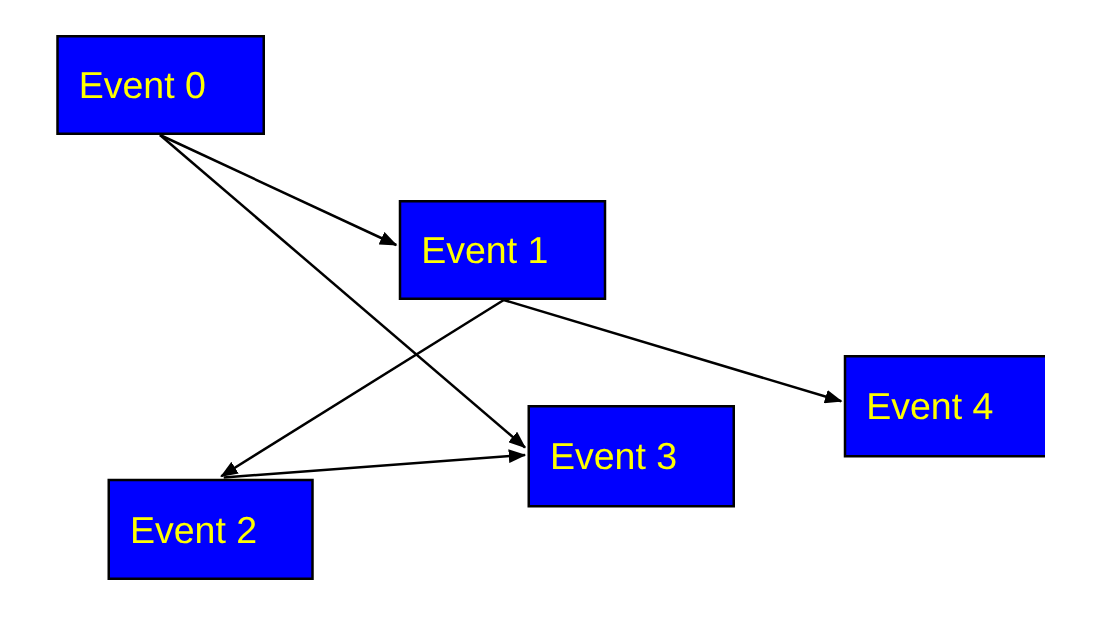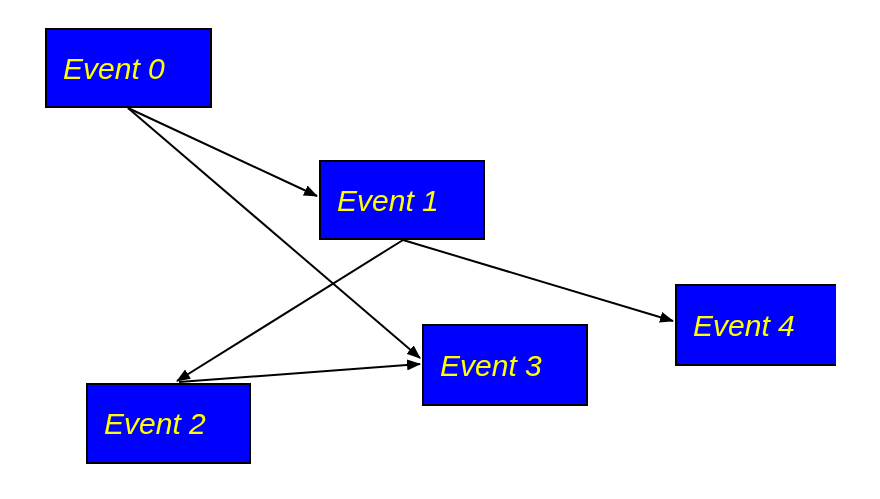--- a/index.html
+++ b/index.html
@@ -7,21 +7,20 @@
     padding: 0;
     background: #ffffff;
     font-family: "Liberation Sans", sans-serif;
   }
   #stage {
     position: relative;
     width: 836px;
     height: 499px;
     background: #ffffff;
     overflow: hidden;
-    font-style: italic;
   }
   svg text {
     font-family: "Liberation Sans", sans-serif;
     font-size: 30px;
   }
 </style>
 </head>
 <body>
 
 <div id="stage" style="background: rgb(255, 255, 255);">

